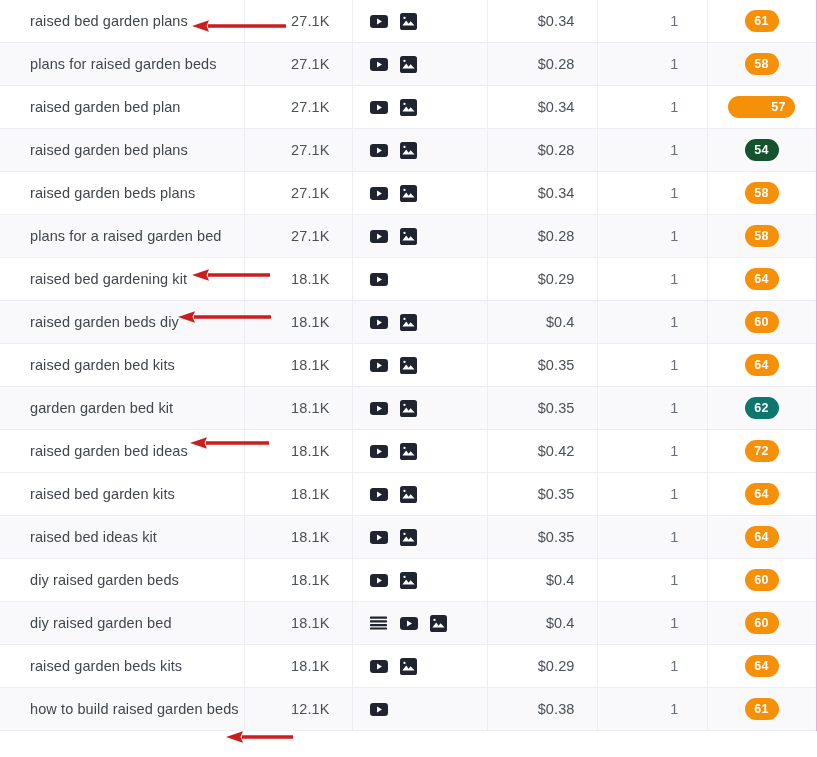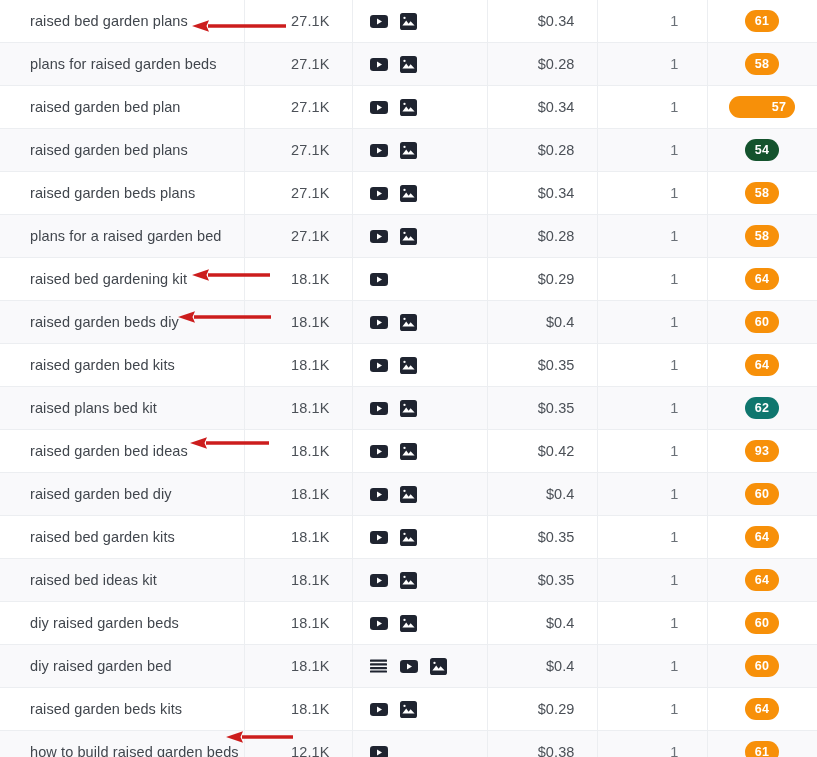--- a/index.html
+++ b/index.html
@@ -68,21 +68,21 @@
     text-align: right;
   }
   td.c-comp {
     width: 110px;
     padding-right: 28px;
     text-align: right;
     color: #6a7077;
   }
   td.c-kd {
     width: 110px;
-    border-right: 1px solid #f9a8d4;
+    border-right: 3px solid #f9a8d4;
     text-align: center;
   }
 
   .serp-icons {
     display: flex;
     flex-direction: row;
     align-items: center;
     gap: 12px;
     height: 42px;
   }
@@ -334,21 +334,21 @@
                   <circle cx="4.5" cy="4.9" r="1.15" fill="#ffffff"></circle>
                 </svg>
               </span>
             </div>
           </td>
           <td class="c-cpc">$0.35</td>
           <td class="c-comp">1</td>
           <td class="c-kd"><span class="kd-badge" style="background: rgb(247, 144, 9);">64</span></td>
         </tr>
         <tr class="row even">
-          <td class="c-keyword">raised plans bed kit</td>
+          <td class="c-keyword">garden garden bed kit</td>
           <td class="c-volume">18.1K</td>
           <td class="c-serp">
             <div class="serp-icons">
               <span class="icon">
                 <svg width="18" height="13" viewBox="0 0 18 13">
                   <rect x="0" y="0" width="18" height="13" rx="3.2" fill="#1f2430"></rect>
                   <path d="M7 3.6 L12 6.5 L7 9.4 Z" fill="#ffffff"></path>
                 </svg>
               </span>
               <span class="icon">
@@ -379,45 +379,21 @@
                 <svg width="17" height="17" viewBox="0 0 17 17">
                   <rect x="0" y="0" width="17" height="17" rx="2.6" fill="#1f2430"></rect>
                   <path d="M2.4 12.6 L6.2 7.6 L8.6 10.7 L10.6 8.2 L14.6 12.6 Z" fill="#ffffff"></path>
                   <circle cx="4.5" cy="4.9" r="1.15" fill="#ffffff"></circle>
                 </svg>
               </span>
             </div>
           </td>
           <td class="c-cpc">$0.42</td>
           <td class="c-comp">1</td>
-          <td class="c-kd"><span class="kd-badge" style="background: rgb(247, 144, 9);">93</span></td>
-        </tr>
-        <tr class="row even">
-          <td class="c-keyword">raised garden bed diy</td>
-          <td class="c-volume">18.1K</td>
-          <td class="c-serp">
-            <div class="serp-icons">
-              <span class="icon">
-                <svg width="18" height="13" viewBox="0 0 18 13">
-                  <rect x="0" y="0" width="18" height="13" rx="3.2" fill="#1f2430"></rect>
-                  <path d="M7 3.6 L12 6.5 L7 9.4 Z" fill="#ffffff"></path>
-                </svg>
-              </span>
-              <span class="icon">
-                <svg width="17" height="17" viewBox="0 0 17 17">
-                  <rect x="0" y="0" width="17" height="17" rx="2.6" fill="#1f2430"></rect>
-                  <path d="M2.4 12.6 L6.2 7.6 L8.6 10.7 L10.6 8.2 L14.6 12.6 Z" fill="#ffffff"></path>
-                  <circle cx="4.5" cy="4.9" r="1.15" fill="#ffffff"></circle>
-                </svg>
-              </span>
-            </div>
-          </td>
-          <td class="c-cpc">$0.4</td>
-          <td class="c-comp">1</td>
-          <td class="c-kd"><span class="kd-badge" style="background: rgb(247, 144, 9);">60</span></td>
+          <td class="c-kd"><span class="kd-badge" style="background: rgb(247, 144, 9);">72</span></td>
         </tr>
         <tr class="row odd">
           <td class="c-keyword">raised bed garden kits</td>
           <td class="c-volume">18.1K</td>
           <td class="c-serp">
             <div class="serp-icons">
               <span class="icon">
                 <svg width="18" height="13" viewBox="0 0 18 13">
                   <rect x="0" y="0" width="18" height="13" rx="3.2" fill="#1f2430"></rect>
                   <path d="M7 3.6 L12 6.5 L7 9.4 Z" fill="#ffffff"></path>

